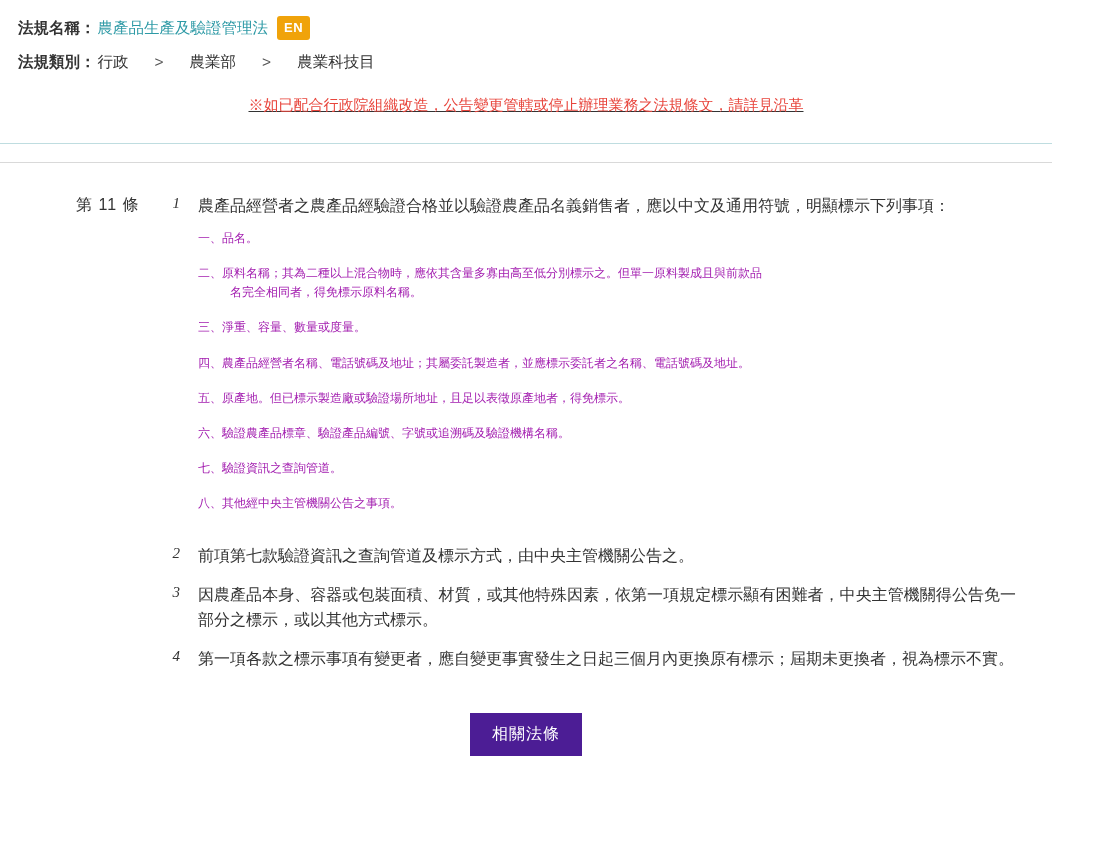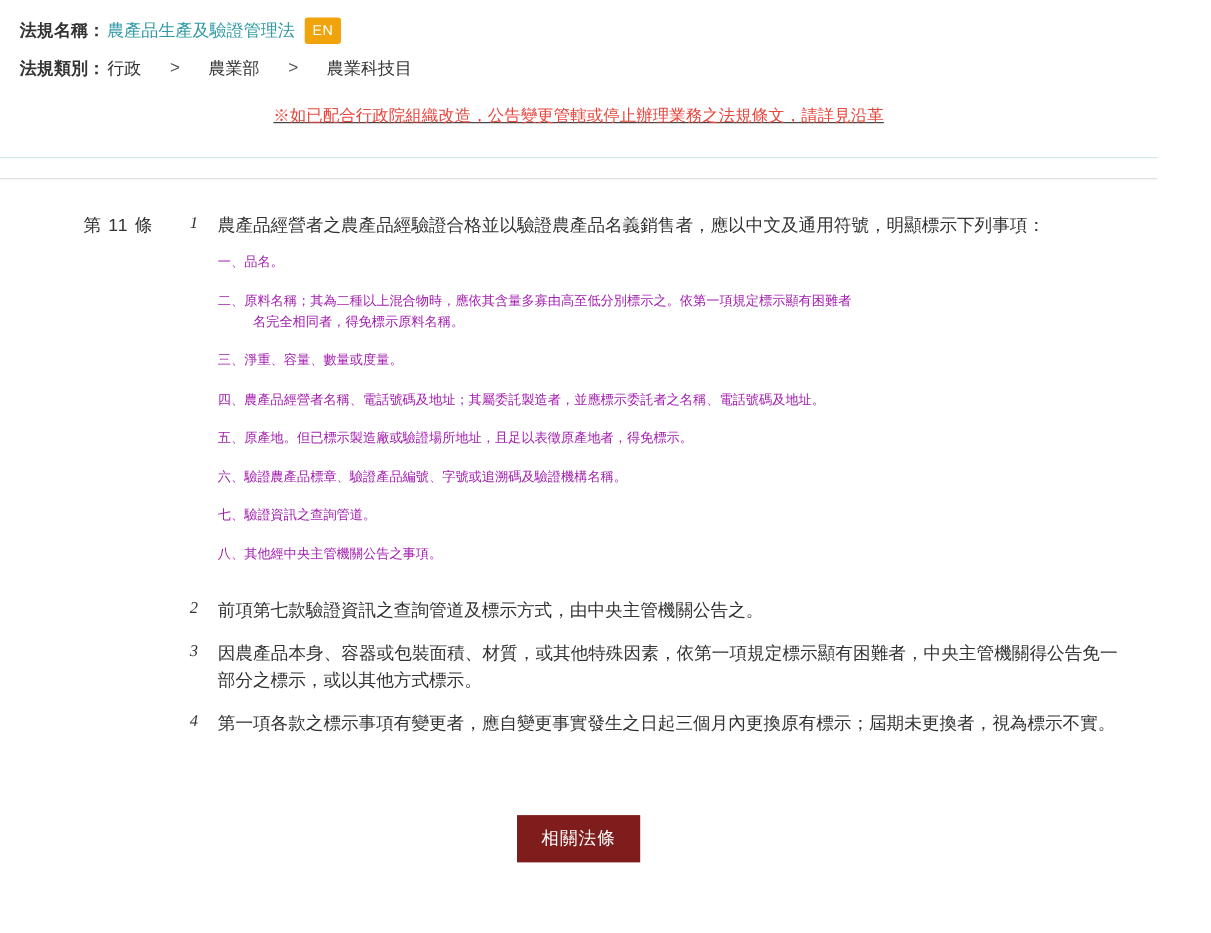--- a/index.html
+++ b/index.html
@@ -44,21 +44,21 @@
     font-size: 15.5px;
     text-decoration: none;
     cursor: pointer;
     margin-left: 2px;
   }
   .en-badge {
     display: inline-block;
     margin-left: 9px;
     background: #f0a30a;
     color: #ffffff;
-    font-weight: normal;
+    font-weight: bold;
     font-size: 13px;
     line-height: 1;
     padding: 5px 7px 6px 7px;
     border-radius: 3px;
     cursor: pointer;
     letter-spacing: .5px;
   }
   .breadcrumb {
     display: flex;
     align-items: center;
@@ -150,29 +150,28 @@
     padding-left: 32px;
   }
 
   
   .footer {
     text-align: center;
     padding: 18px 0 14px 0;
   }
   .related-btn {
     display: inline-block;
-    background: #7f1d1d;
+    background: #4c1d95;
     color: #ffffff;
     border: none;
     font-size: 16px;
     font-family: "Liberation Sans", sans-serif;
     padding: 11px 22px;
     cursor: pointer;
     letter-spacing: 1px;
-    margin-top: 28px;
   }
 </style>
 </head>
 <body>
 
 <div class="page">
 
   <div class="meta-block">
 
     <div class="meta-row">
@@ -209,21 +208,21 @@
 
       <div class="para">
         <div class="para-num">1</div>
         <div class="para-text">
           <div>農產品經營者之農產品經驗證合格並以驗證農產品名義銷售者，應以中文及通用符號，明顯標示下列事項：</div>
           <div class="subitems">
             <div class="subitem">
               <span>一、品名。</span>
             </div>
             <div class="subitem">
-              <span>二、原料名稱；其為二種以上混合物時，應依其含量多寡由高至低分別標示之。依第一項規定標示顯有困難者</span>
+              <span>二、原料名稱；其為二種以上混合物時，應依其含量多寡由高至低分別標示之。但單一原料製成且與前款品</span>
               <span class="wrap-indent">名完全相同者，得免標示原料名稱。</span>
             </div>
             <div class="subitem">
               <span>三、淨重、容量、數量或度量。</span>
             </div>
             <div class="subitem">
               <span>四、農產品經營者名稱、電話號碼及地址；其屬委託製造者，並應標示委託者之名稱、電話號碼及地址。</span>
             </div>
             <div class="subitem">
               <span>五、原產地。但已標示製造廠或驗證場所地址，且足以表徵原產地者，得免標示。</span>

